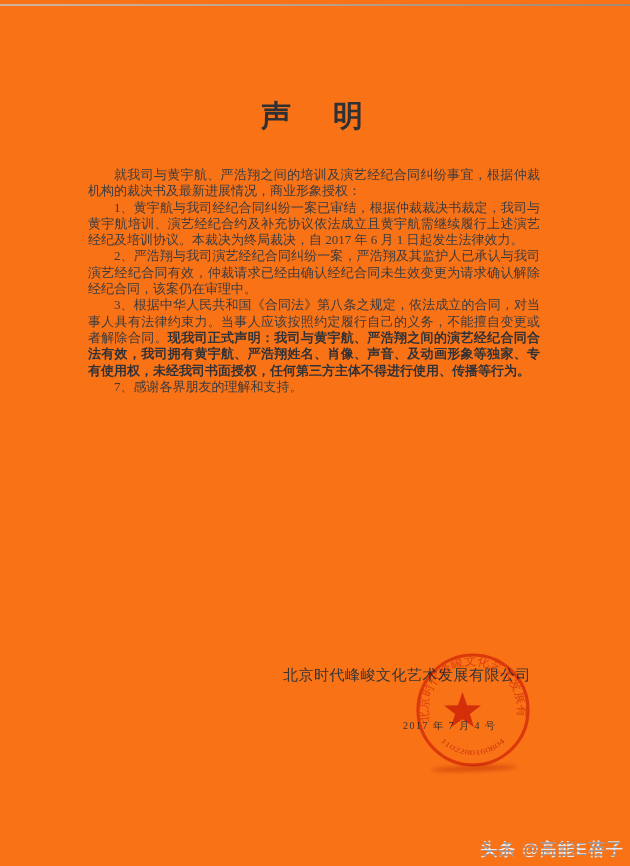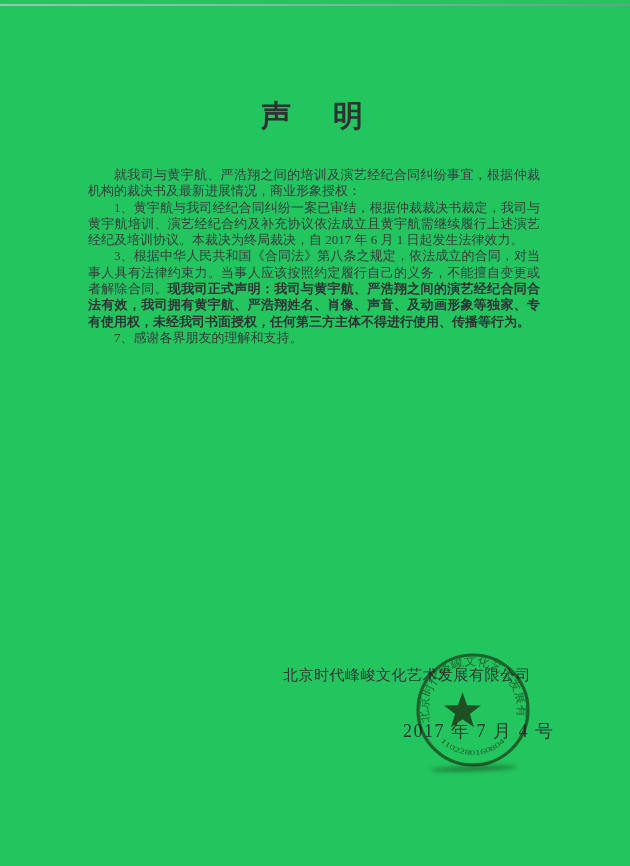--- a/index.html
+++ b/index.html
@@ -1,20 +1,20 @@
 <!DOCTYPE html>
 <html><head>
 <meta charset="utf-8">
 <style>
   html,body{margin:0;padding:0;background:#f4f4f6;}
   .page{
     position:relative;
     width:630px;height:866px;
     margin:0 auto;
-    background:#22c55e;
+    background:#f97316;
     overflow:hidden;
     font-family:"Liberation Serif","DejaVu Serif",serif;
   }
   .scan-edge{
     position:absolute;top:4px;left:0;width:630px;height:2px;
     background:linear-gradient(90deg,#c3c7cc 0%,#aab0b7 45%,#878d95 100%);
     opacity:.75;
   }
   .doc-title{
     position:absolute;top:96px;left:0;width:630px;
@@ -29,21 +29,21 @@
     text-align:justify;text-justify:inter-ideograph;
   }
   .doc-body p{margin:0;text-indent:2em;}
   .doc-body .b{font-weight:700;color:#313237;}
   .signature{
     position:absolute;top:666px;right:99px;
     font-size:15px;letter-spacing:.5px;color:#333437;
   }
   .doc-date{
     position:absolute;top:719px;left:403px;
-    font-size:18px;letter-spacing:1.5px;color:#333437;
+    font-size:10px;letter-spacing:1.5px;color:#333437;
   }
   .seal{
     position:absolute;left:414px;top:651px;width:118px;height:118px;
     mix-blend-mode:multiply;opacity:.88;
   }
   .seal-smudge{
     position:absolute;left:431px;top:766px;width:86px;height:5px;
     background:rgba(178,42,36,.45);
     border-radius:50%;
     filter:blur(2px);
@@ -66,20 +66,21 @@
 
 <div class="page">
 
   <div class="scan-edge"></div>
 
   <h1 class="doc-title">声　明</h1>
 
   <div class="doc-body">
     <p>就我司与黄宇航、严浩翔之间的培训及演艺经纪合同纠纷事宜，根据仲裁机构的裁决书及最新进展情况，商业形象授权：</p>
     <p>1、黄宇航与我司经纪合同纠纷一案已审结，根据仲裁裁决书裁定，我司与黄宇航培训、演艺经纪合约及补充协议依法成立且黄宇航需继续履行上述演艺经纪及培训协议。本裁决为终局裁决，自 2017 年 6 月 1 日起发生法律效力。</p>
+    <p>2、严浩翔与我司演艺经纪合同纠纷一案，严浩翔及其监护人已承认与我司演艺经纪合同有效，仲裁请求已经由确认经纪合同未生效变更为请求确认解除经纪合同，该案仍在审理中。</p>
     <p><span>3、根据中华人民共和国《合同法》第八条之规定，依法成立的合同，对当事人具有法律约束力。当事人应该按照约定履行自己的义务，不能擅自变更或者解除合同。</span><span class="b">现我司正式声明：我司与黄宇航、严浩翔之间的演艺经纪合同合法有效，我司拥有黄宇航、严浩翔姓名、肖像、声音、及动画形象等独家、专有使用权，未经我司书面授权，任何第三方主体不得进行使用、传播等行为。</span></p>
     <p>7、感谢各界朋友的理解和支持。</p>
   </div>
 
   <div class="signature">北京时代峰峻文化艺术发展有限公司</div>
 
   <div class="doc-date">2017 年 7 月 4 号</div>
 
   <div class="seal">
     <svg width="118" height="118" viewBox="0 0 118 118">
@@ -93,14 +94,15 @@
         <textPath href="#sealTopArc" startOffset="1" textLength="198" lengthAdjust="spacingAndGlyphs">北京时代峰峻文化艺术发展有限公司</textPath>
       </text>
       <text font-size="7.2" fill="#d2665e">
         <textPath href="#sealBotArc" startOffset="6" textLength="72" lengthAdjust="spacingAndGlyphs">1102280160804</textPath>
       </text>
     </svg>
   </div>
 
   <div class="seal-smudge"></div>
 
+  <div class="watermark">头条 @高能E蓓子</div>
 
 </div>
 
 </body></html>

